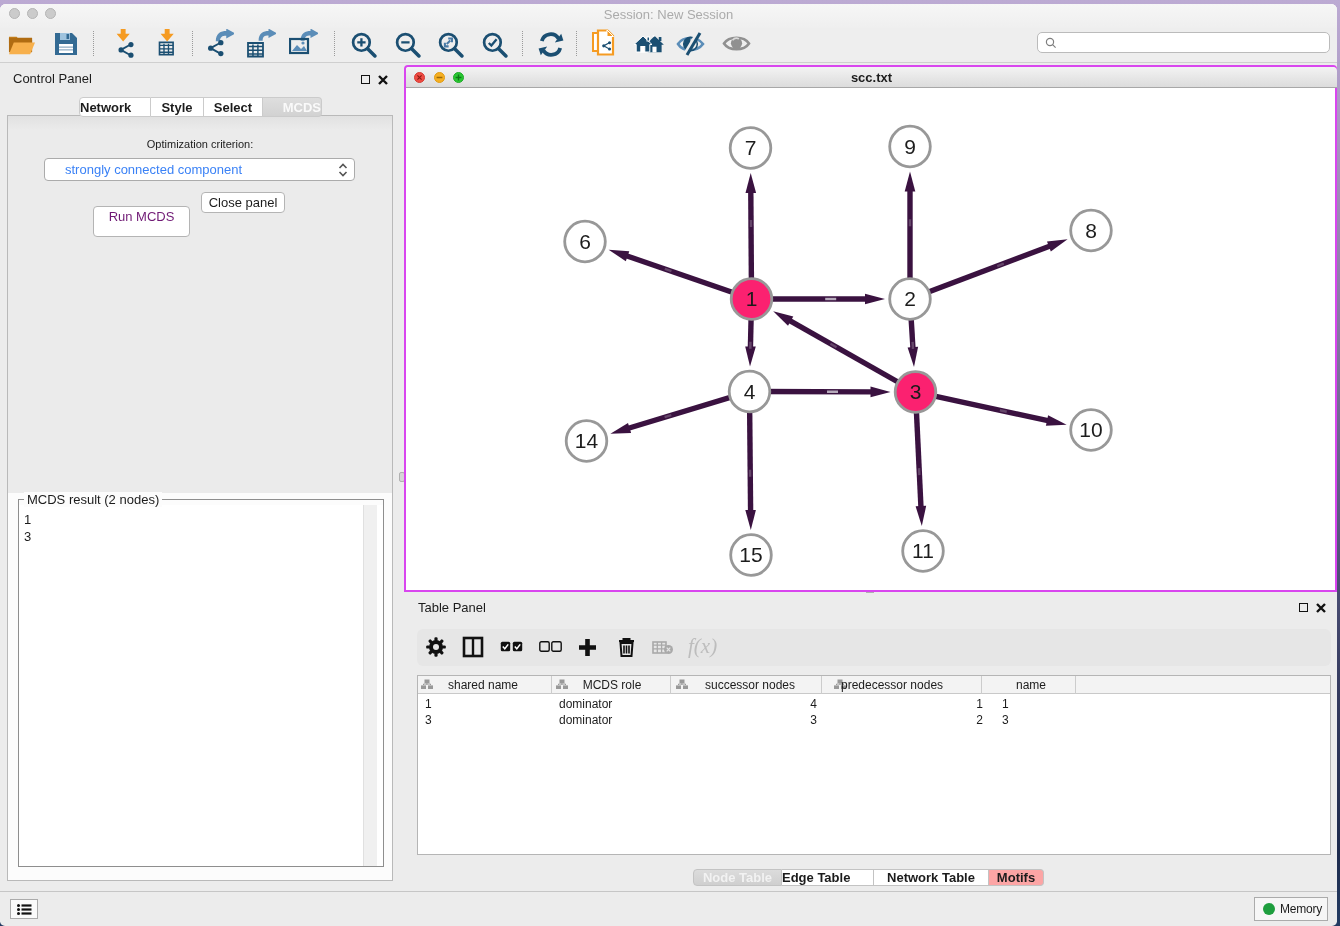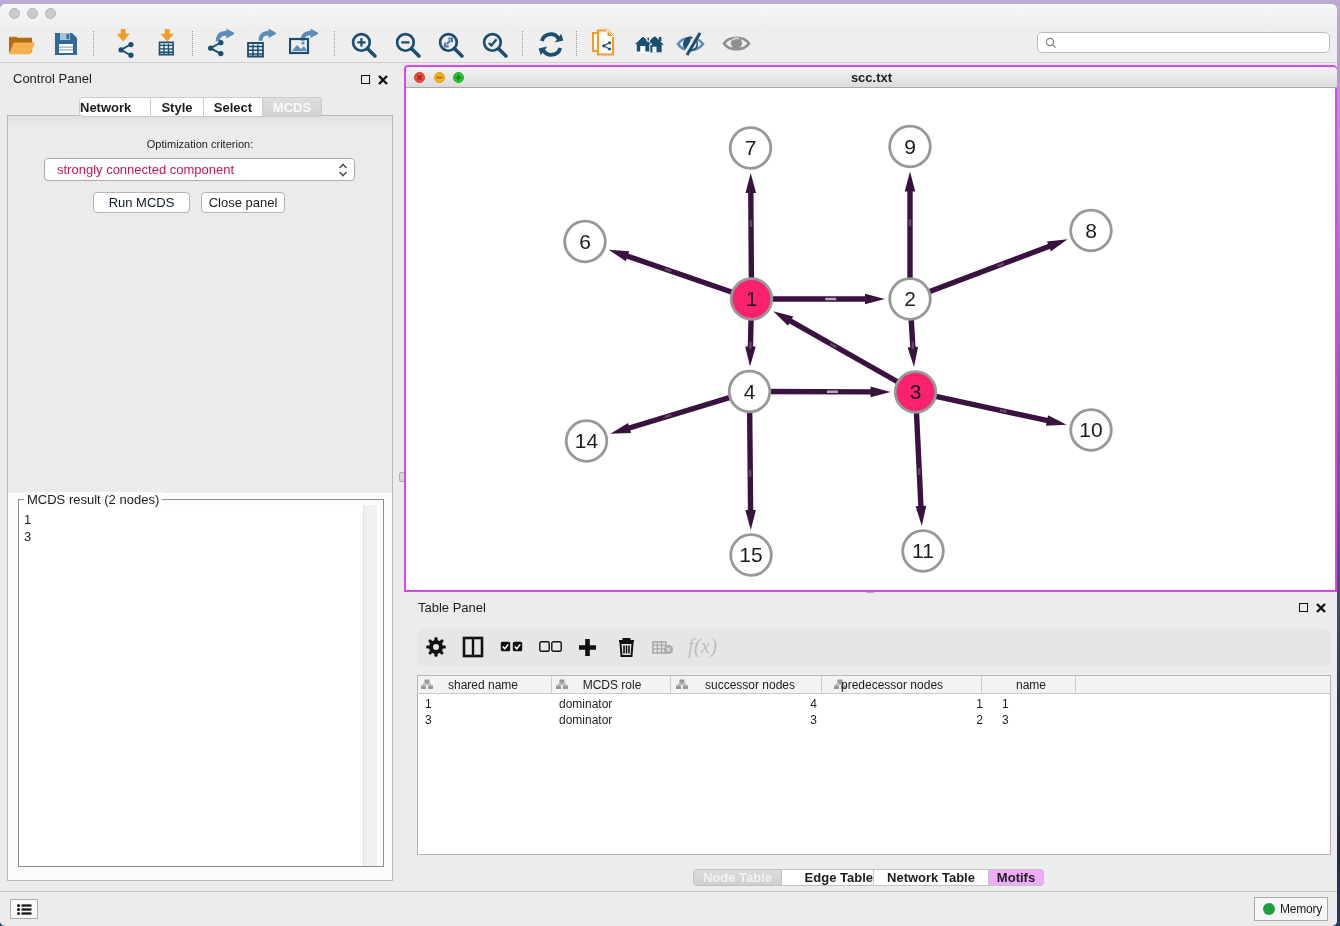--- a/index.html
+++ b/index.html
@@ -7,20 +7,21 @@
 #pg{position:absolute;left:0;top:-4px;width:1340px;height:926px}
 .abs{position:absolute}
 </style></head><body>
 <div id="win">
 <div id="pg">
 
  <div class="abs" style="left:0;top:4px;width:1337px;height:24px;background:linear-gradient(#f6f6f6,#efefef)">
    <div class="abs" style="left:9px;top:4px;width:11px;height:11px;border-radius:50%;background:#cbcbcb;border:1px solid #b4b4b4"></div>
    <div class="abs" style="left:27px;top:4px;width:11px;height:11px;border-radius:50%;background:#cbcbcb;border:1px solid #b4b4b4"></div>
    <div class="abs" style="left:45px;top:4px;width:11px;height:11px;border-radius:50%;background:#cbcbcb;border:1px solid #b4b4b4"></div>
+   <div class="abs" style="left:0;top:3px;width:1337px;text-align:center;font-size:13px;color:#ababab">Session: New Session</div>
  </div>
 
  <div class="abs" style="left:0;top:28px;width:1337px;height:35px;background:#eeeeee;border-bottom:1px solid #cfcfcf">
  </div>
  <div style="position:absolute;left:93px;top:31px;width:1px;height:25px;border-left:1px dotted #9a9a9a"></div>
       <div style="position:absolute;left:192px;top:31px;width:1px;height:25px;border-left:1px dotted #9a9a9a"></div>
       <div style="position:absolute;left:334px;top:31px;width:1px;height:25px;border-left:1px dotted #9a9a9a"></div>
       <div style="position:absolute;left:522px;top:31px;width:1px;height:25px;border-left:1px dotted #9a9a9a"></div>
       <div style="position:absolute;left:576px;top:31px;width:1px;height:25px;border-left:1px dotted #9a9a9a"></div>
  <svg style="position:absolute;left:8px;top:32px" width="27" height="25" viewBox="0 0 28 24">
@@ -176,30 +177,30 @@
       </svg>
 
  <div class="abs" style="left:7px;top:115px;width:386px;height:766px;background:#ebebeb;border:1px solid #b9b9b9"></div>
  <div class="abs" style="left:8px;top:116px;width:384px;height:14px;background:linear-gradient(#e1e1e1,#ebebeb)"></div>
  <div class="abs" style="left:8px;top:493px;width:384px;height:387px;background:#fcfcfc"></div>
 
  <div class="abs" style="left:79px;top:97px;width:243px;height:20px;font-size:13px;font-weight:bold;color:#1c1c1c">
    <div class="abs" style="left:0;top:0;width:72px;height:20px;background:#fff;border:1px solid #cbcbcb;border-radius:4px 0 0 4px;line-height:19px">Network</div>
    <div class="abs" style="left:72px;top:0;width:53px;height:20px;background:#fff;border:1px solid #cbcbcb;border-left:none;text-align:center;line-height:19px">Style</div>
    <div class="abs" style="left:125px;top:0;width:59px;height:20px;background:#fff;border:1px solid #cbcbcb;border-left:none;text-align:center;line-height:19px">Select</div>
-   <div class="abs" style="left:184px;top:0;width:59px;height:20px;background:linear-gradient(#dedede,#d2d2d2);border:1px solid #cbcbcb;border-left:none;border-radius:0 4px 4px 0;text-align:center;line-height:19px;color:#fafafa">MCDS</div>
+   <div class="abs" style="left:184px;top:0;width:59px;height:20px;background:linear-gradient(#dedede,#d2d2d2);border:1px solid #cbcbcb;border-left:none;border-radius:0 4px 4px 0;text-align:right;line-height:19px;color:#fafafa">MCDS</div>
  </div>
 
  <div class="abs" style="left:0;top:138px;width:400px;text-align:center;font-size:11px;color:#1c1c1c">Optimization criterion:</div>
- <div class="abs" style="left:44px;top:158px;width:311px;height:23px;background:#fff;border:1px solid #ababab;border-radius:4px;font-size:13px;color:#be185d;line-height:21px;padding-left:12px">strongly connected component
+ <div class="abs" style="left:44px;top:158px;width:311px;height:23px;background:#fff;border:1px solid #ababab;border-radius:4px;font-size:13px;color:#3b82f6;line-height:21px;padding-left:20px">strongly connected component
    <svg style="position:absolute;right:6px;top:4px" width="10" height="14" viewBox="0 0 10 14">
           <path d="M1.5 5 L5 1.5 L8.5 5 M1.5 9 L5 12.5 L8.5 9" stroke="#555" stroke-width="1.6" fill="none"></path>
         </svg>
  </div>
- <div class="abs" style="left:93px;top:192px;width:97px;height:21px;background:#fff;border:1px solid #b4b4b4;border-radius:4px;font-size:13px;color:#0f172a;text-align:center;line-height:19px">Run MCDS</div>
+ <div class="abs" style="left:93px;top:206px;width:97px;height:31px;background:#fff;border:1px solid #b4b4b4;border-radius:4px;font-size:13px;color:#701a75;text-align:center;line-height:19px">Run MCDS</div>
  <div class="abs" style="left:201px;top:192px;width:84px;height:21px;background:#fff;border:1px solid #b4b4b4;border-radius:4px;font-size:13px;color:#1c1c1c;text-align:center;line-height:19px">Close panel</div>
 
  <div class="abs" style="left:18px;top:499px;width:366px;height:368px;border:1px solid #8e8e8e"></div>
 
  <div class="abs" style="left:19px;top:505px;width:364px;height:361px;background:#fff"></div>
  <div class="abs" style="left:363px;top:505px;width:14px;height:361px;background:#f0f0f0;border-left:1px solid #e0e0e0"></div>
  <div class="abs" style="left:24px;top:511px;font-size:13px;color:#1c1c1c;line-height:17px">1<br>3</div>
  <div class="abs" style="left:24px;top:492px;background:#fcfcfc;padding:0 3px;font-size:13px;color:#1c1c1c;z-index:5">MCDS result (2 nodes)</div>
 
  <div class="abs" style="left:399px;top:472px;width:6px;height:10px;background:#d6d6d6;border:1px solid #b0b0b0;border-radius:2px"></div>
@@ -405,23 +406,23 @@
    <div class="abs" style="left:585px;top:2px">1</div>
    <div class="abs" style="left:8px;top:18px">3</div>
    <div class="abs" style="left:142px;top:18px">dominator</div>
    <div class="abs" style="left:250px;top:18px;width:150px;text-align:right">3</div>
    <div class="abs" style="left:420px;top:18px;width:146px;text-align:right">2</div>
    <div class="abs" style="left:585px;top:18px">3</div>
  </div>
 
  <div class="abs" style="left:693px;top:869px;height:17px;font-size:13px;font-weight:bold;color:#1c1c1c">
    <div class="abs" style="left:0;top:0;width:89px;height:17px;background:linear-gradient(#dcdcdc,#cfcfcf);border:1px solid #c3c3c3;border-radius:4px 0 0 4px;text-align:center;line-height:16px;color:#f2f2f2">Node Table</div>
-   <div class="abs" style="left:89px;top:0;width:92px;height:17px;background:#fff;border:1px solid #c3c3c3;border-left:none;text-align:right;line-height:16px">Edge Table</div>
+   <div class="abs" style="left:89px;top:0;width:92px;height:17px;background:#fff;border:1px solid #c3c3c3;border-left:none;text-align:left;line-height:16px">Edge Table</div>
    <div class="abs" style="left:181px;top:0;width:115px;height:17px;background:#fff;border:1px solid #c3c3c3;border-left:none;text-align:center;line-height:16px">Network Table</div>
-   <div class="abs" style="left:296px;top:0;width:55px;height:17px;background:#f0abfc;border:1px solid #c3c3c3;border-left:none;border-radius:0 4px 4px 0;text-align:center;line-height:16px">Motifs</div>
+   <div class="abs" style="left:296px;top:0;width:55px;height:17px;background:#fca5a5;border:1px solid #c3c3c3;border-left:none;border-radius:0 4px 4px 0;text-align:center;line-height:16px">Motifs</div>
  </div>
 
  <div class="abs" style="left:0;top:891px;width:1337px;height:31px;background:#ececec;border-top:1px solid #c6c6c6"></div>
  <div class="abs" style="left:10px;top:899px;width:28px;height:20px;background:#fafafa;border:1px solid #ababab">
    <svg style="position:absolute;left:6px;top:4px" width="15" height="11" viewBox="0 0 15 11">
           <g fill="#111">
             <circle cx="1.5" cy="1.5" r="1.5"></circle>
             <circle cx="1.5" cy="5.5" r="1.5"></circle>
             <circle cx="1.5" cy="9.5" r="1.5"></circle>
             <rect x="4.5" y="0.4" width="10" height="2.2"></rect>

